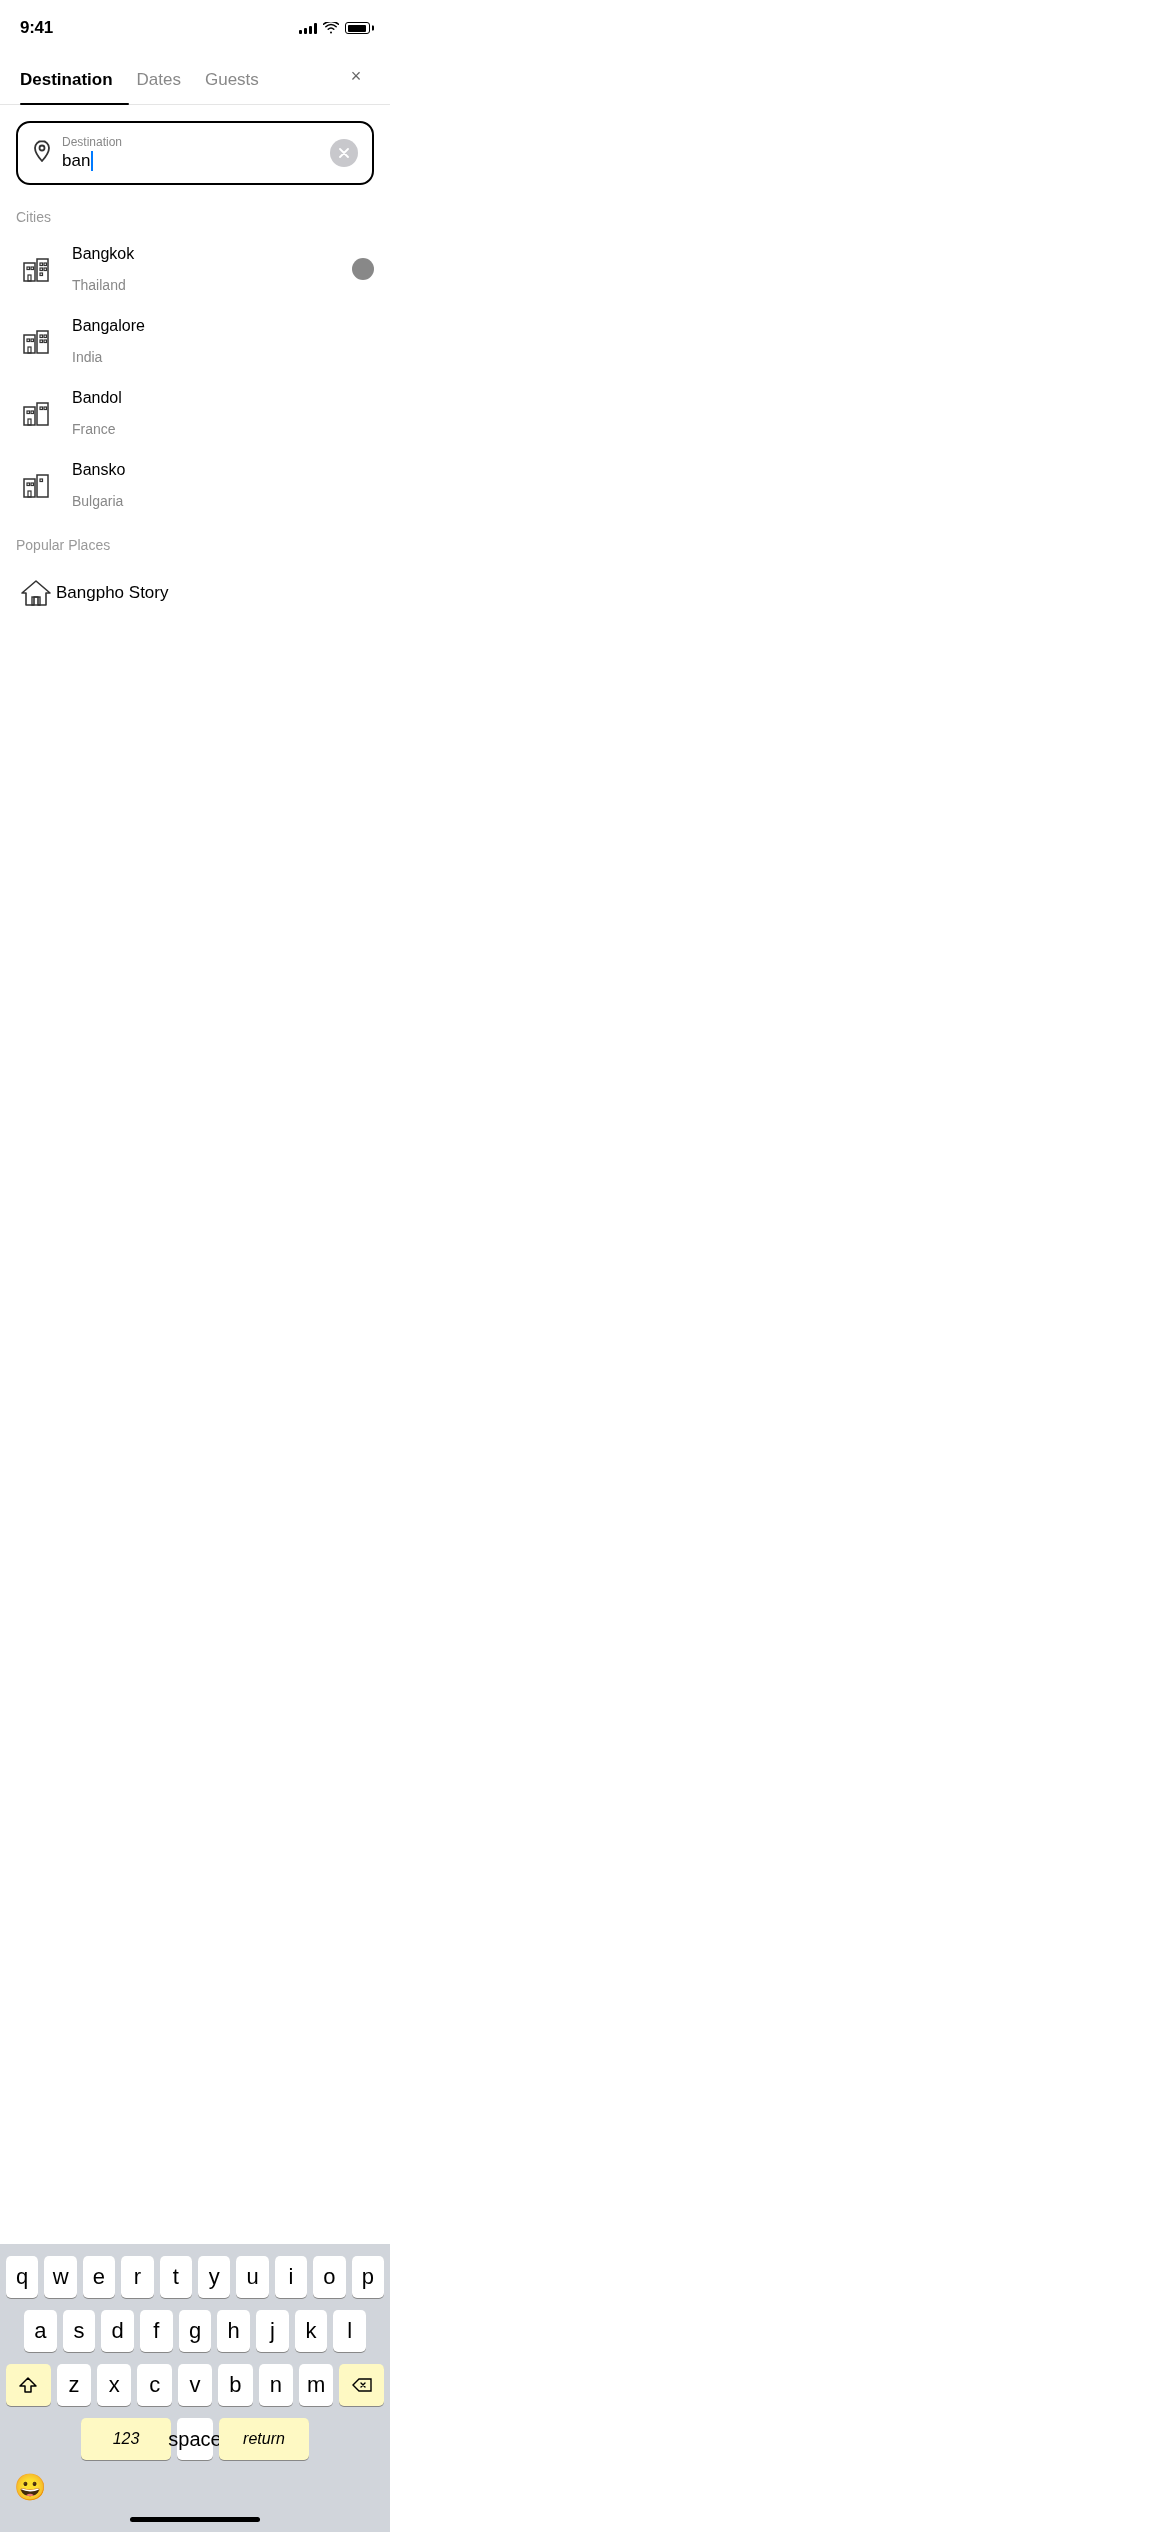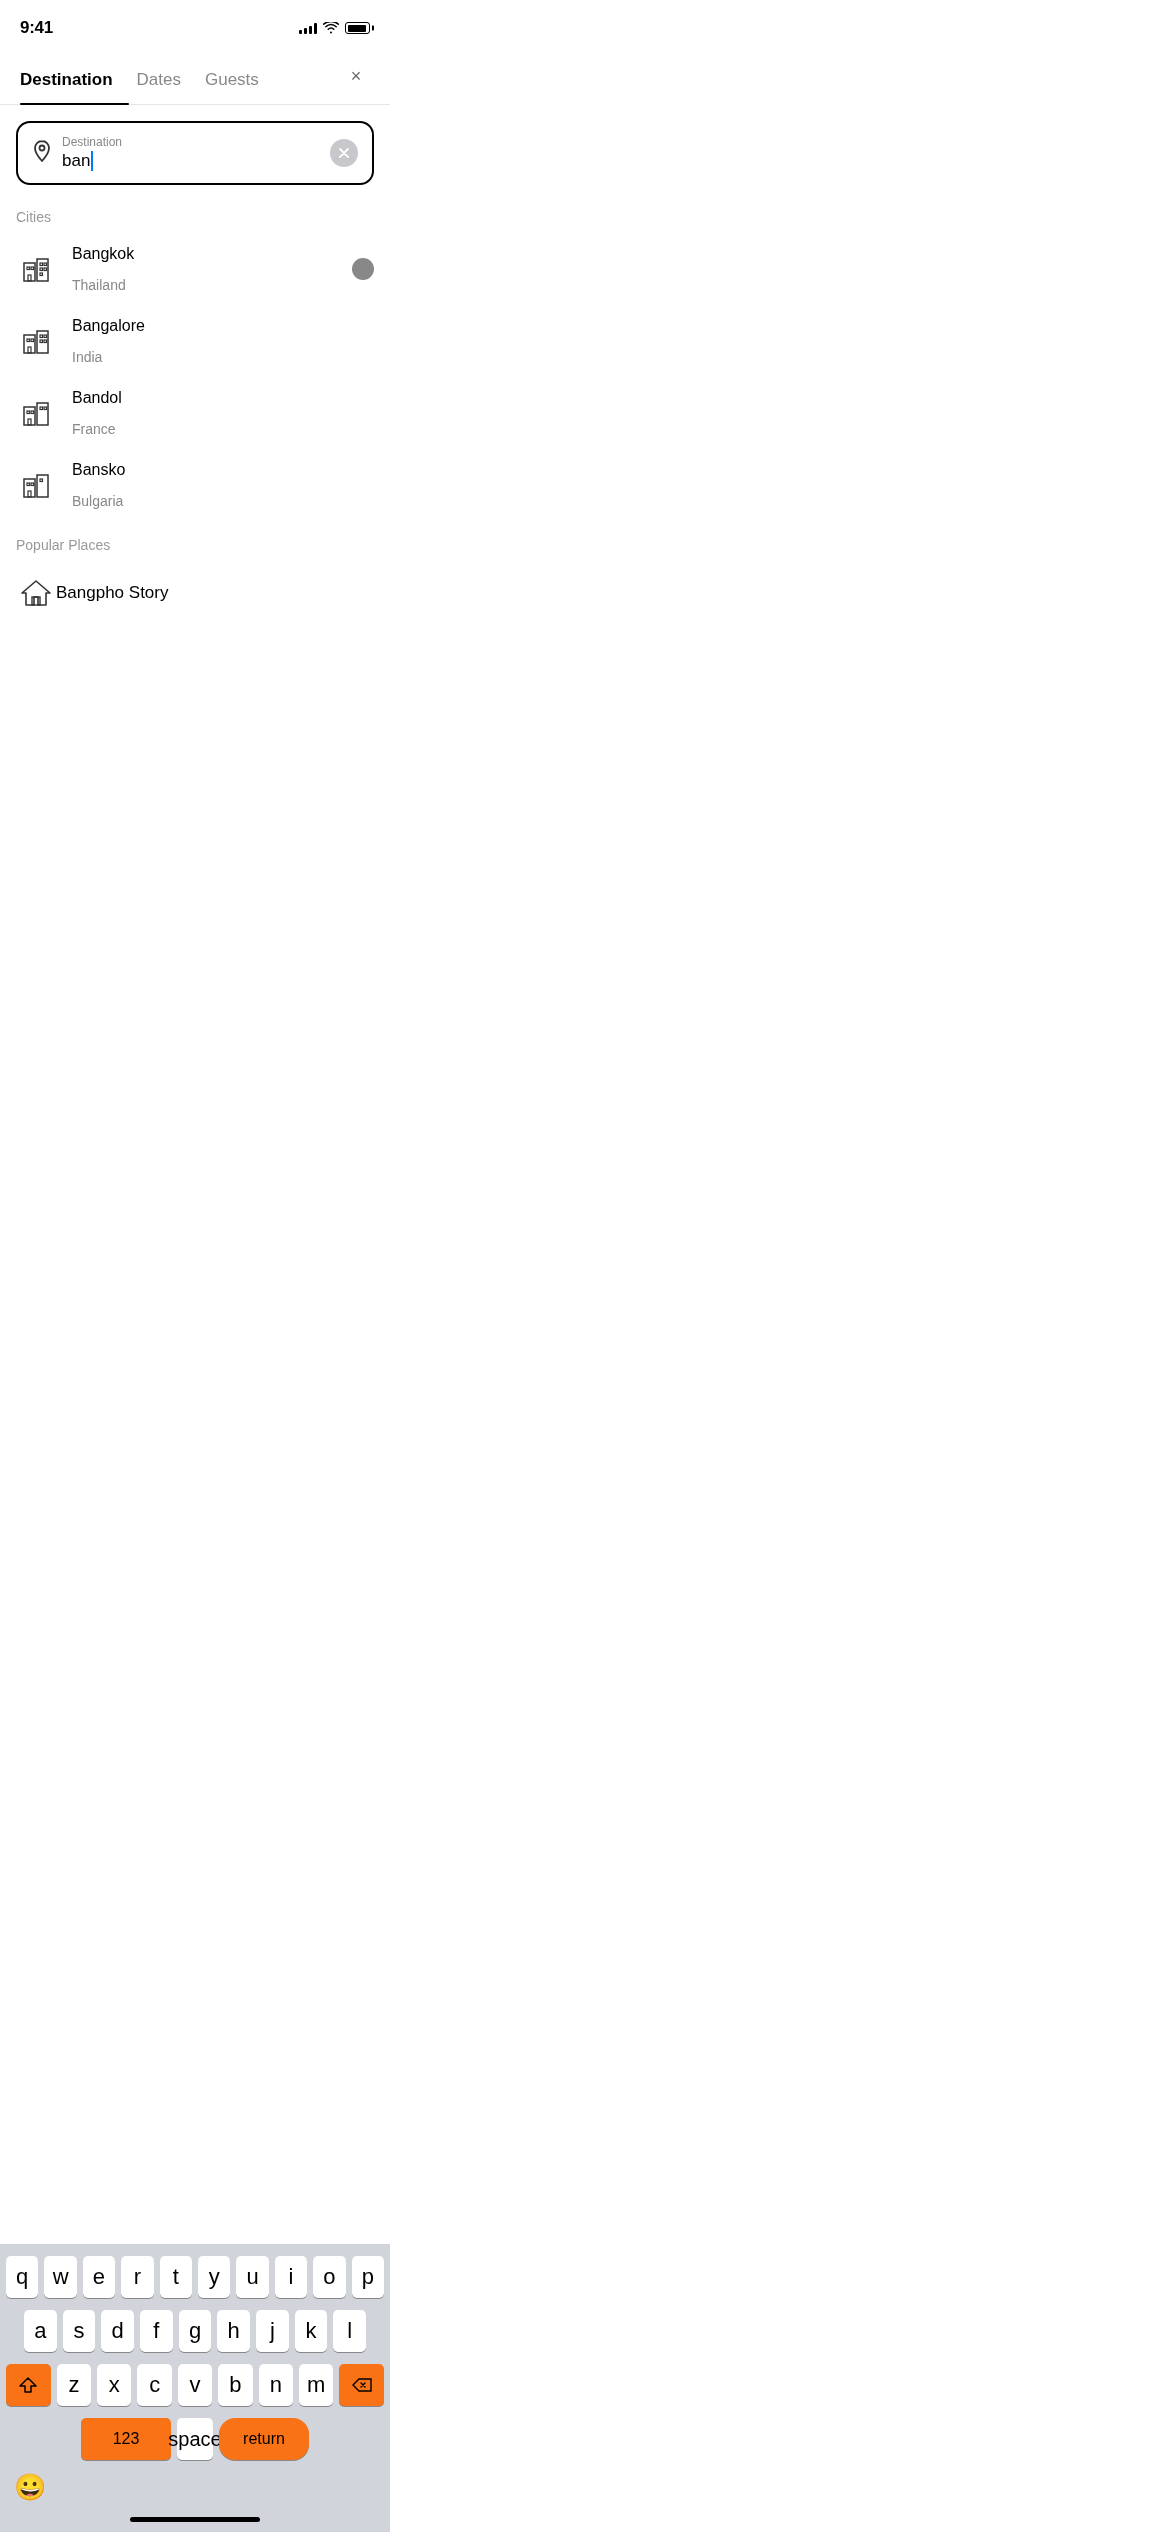--- a/index.html
+++ b/index.html
@@ -304,22 +304,23 @@
       font-weight: 400;
       color: #000;
       cursor: pointer;
       box-shadow: 0 1px 0 #888;
       flex: 1;
       max-width: 36px;
       user-select: none;
     }
 
     .key.dark {
-      background: #f97316;
-      color: #000;
+      background: #fef9c3;
+      color: #000;
+      font-style: italic;
     }
 
     .key.shift {
       max-width: 46px;
       flex: 1.3;
     }
 
     .key.delete {
       max-width: 46px;
       flex: 1.3;
@@ -335,21 +336,20 @@
     .key.space {
       flex: 1;
       font-size: 20px;
     }
 
     .key.return {
       max-width: 90px;
       flex: none;
       width: 90px;
       font-size: 16px;
-      border-radius: 16px;
     }
 
     .bottom-row {
       display: flex;
       justify-content: space-between;
       align-items: center;
       margin-bottom: 0;
       padding: 4px 0;
     }
 

